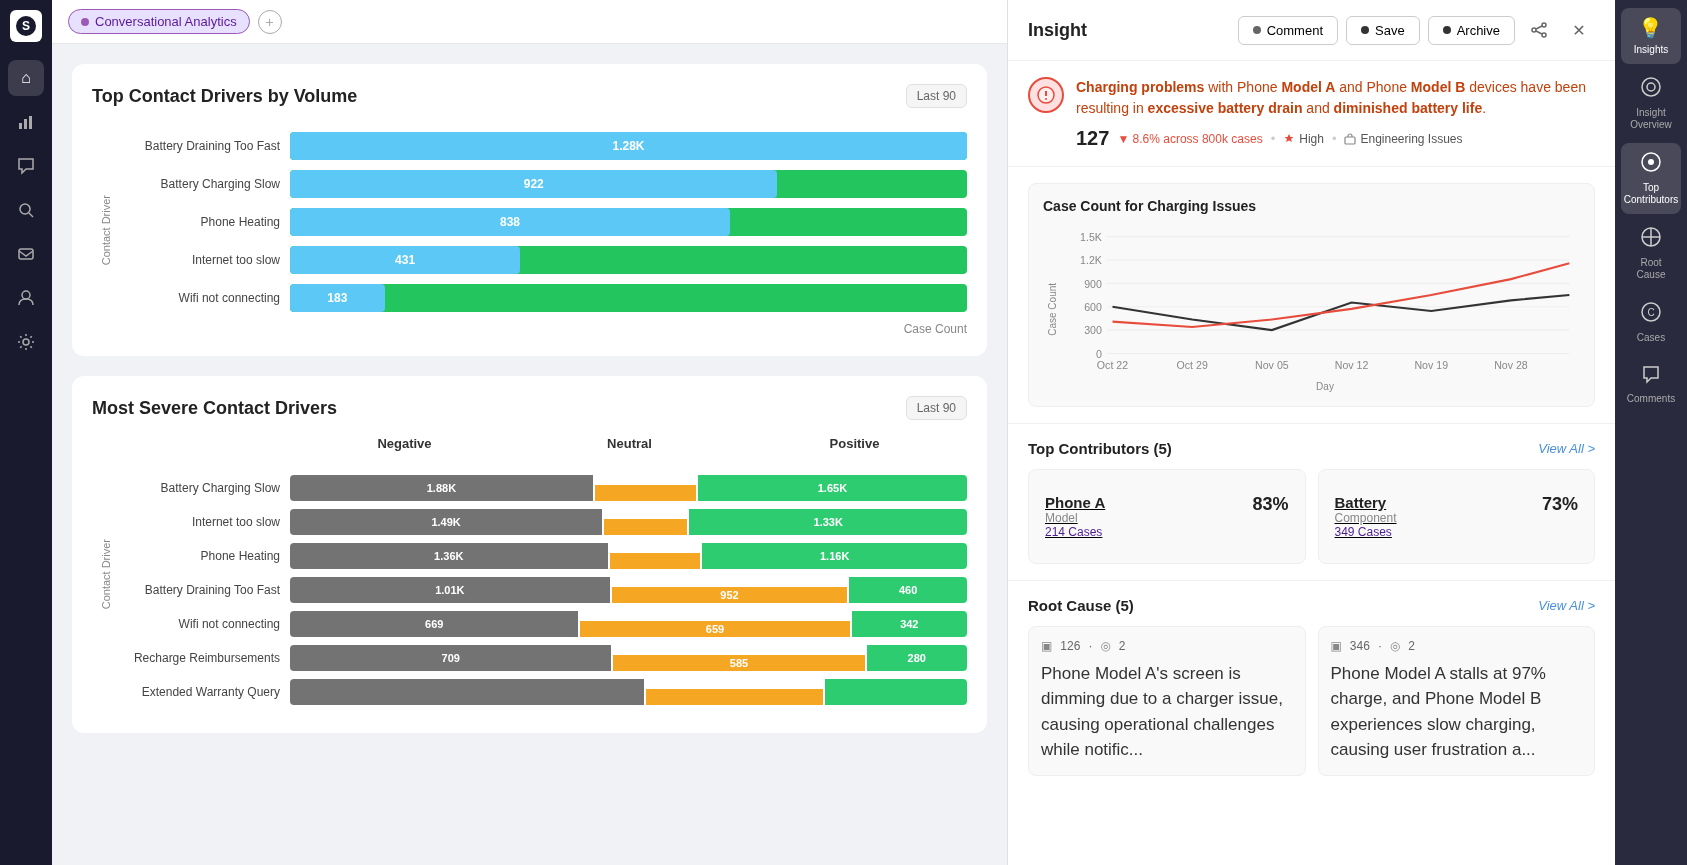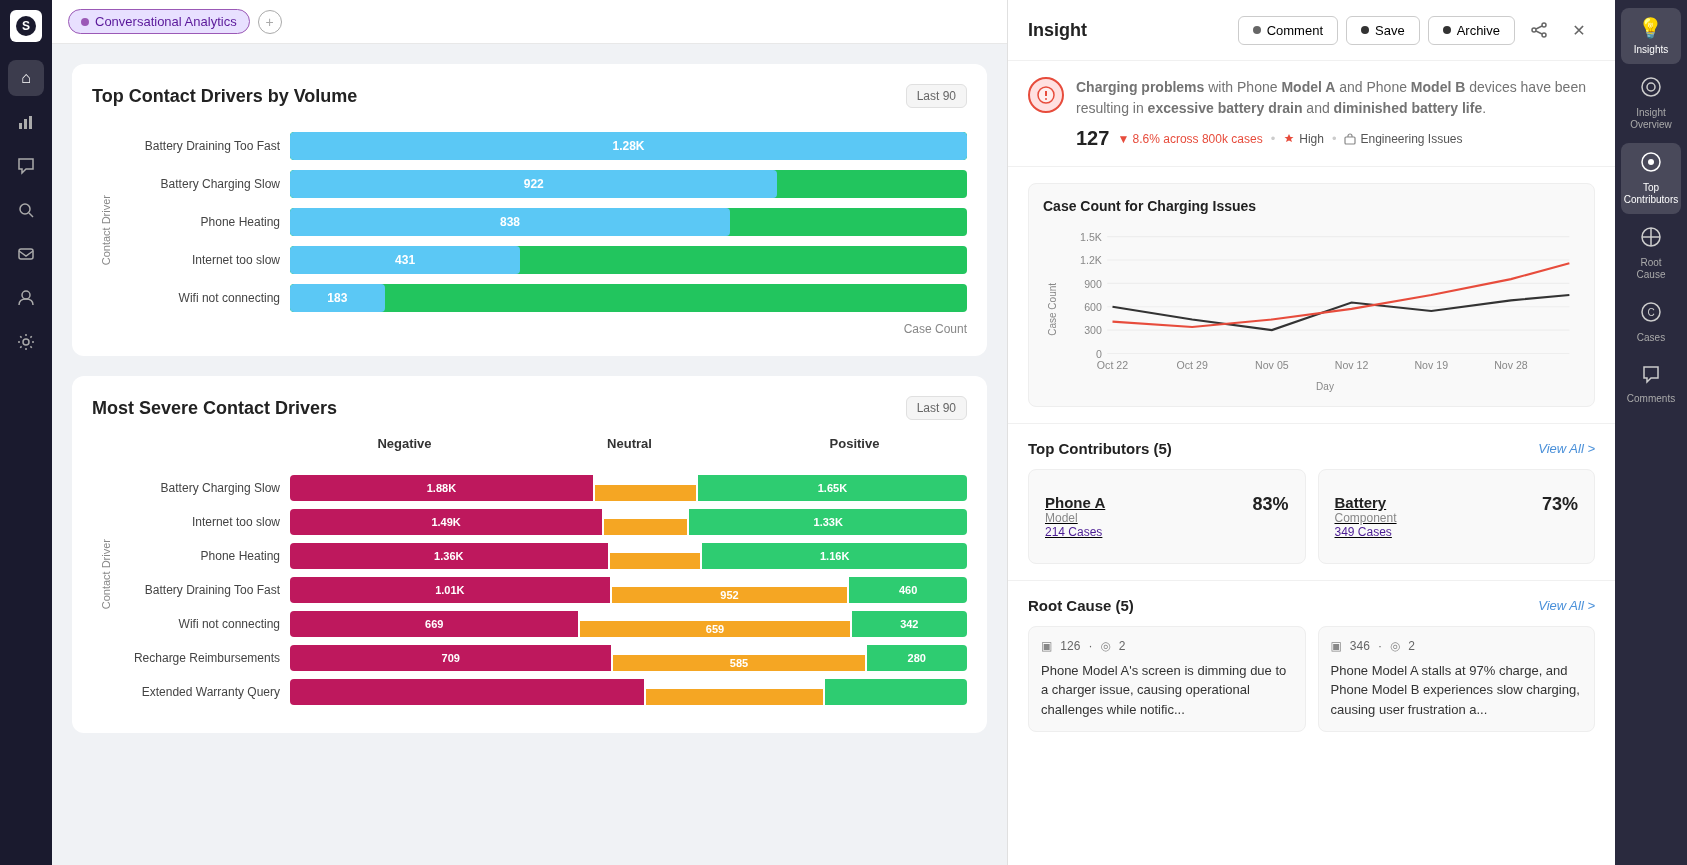--- a/index.html
+++ b/index.html
@@ -195,21 +195,21 @@
       gap: 10px;
     }
     .stacked-bar-container {
       flex: 1;
       display: flex;
       height: 26px;
       border-radius: 4px;
       overflow: hidden;
       gap: 2px;
     }
-    .seg-neg { background: #be185d; display: flex; align-items: center; justify-content: center; font-size: 11px; font-weight: 600; color: #fff; }
+    .seg-neg { background: #737373; display: flex; align-items: center; justify-content: center; font-size: 11px; font-weight: 600; color: #fff; }
     .seg-neu { background: #f5a623; display: flex; align-items: center; justify-content: center; font-size: 11px; font-weight: 600; color: #fff; margin-top: 10px; }
     .seg-pos { background: #2ecc71; display: flex; align-items: center; justify-content: center; font-size: 11px; font-weight: 600; color: #fff; }
 
     
     .right-panel {
       width: 608px;
       background: #fff;
       border-left: 1px solid #e0e0e0;
       display: flex;
       flex-direction: column;
@@ -267,21 +267,21 @@
       width: 36px; height: 36px;
       border-radius: 50%;
       background: #ffe0e0;
       border: 2px solid #e74c3c;
       display: flex; align-items: center; justify-content: center;
       font-size: 14px;
       flex-shrink: 0;
     }
     .alert-text {
       font-size: 14px;
-      color: #737373;
+      color: #c2410c;
       line-height: 1.5;
     }
     .alert-text strong { font-weight: 700; }
     .alert-meta {
       display: flex;
       gap: 8px;
       align-items: center;
       margin-top: 8px;
       font-size: 13px;
       color: #666;
@@ -365,21 +365,21 @@
     .rc-meta {
       display: flex;
       gap: 8px;
       align-items: center;
       margin-bottom: 8px;
       font-size: 12px;
       color: #666;
     }
     .rc-icon { font-size: 12px; color: #888; }
     .rc-text {
-      font-size: 13px;
+      font-size: 17px;
       color: #333;
       line-height: 1.5;
     }
 
     
     .right-edge-sidebar {
       width: 72px;
       background: #2a2a3e;
       display: flex;
       flex-direction: column;

